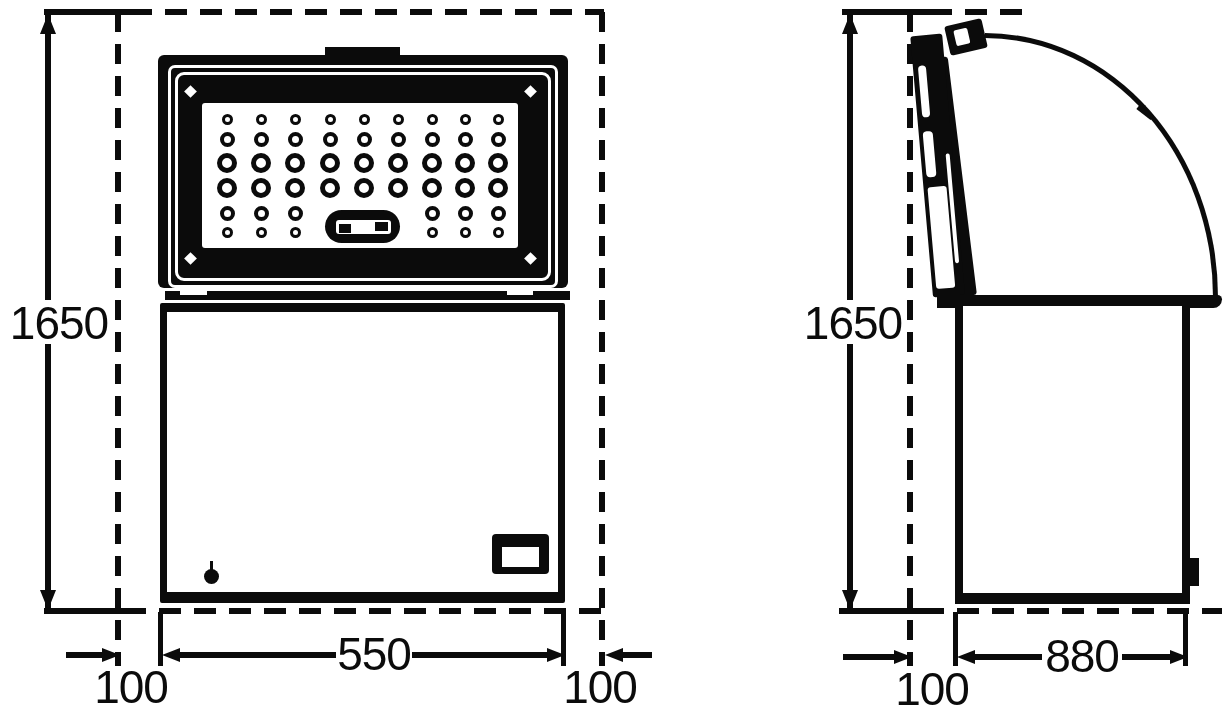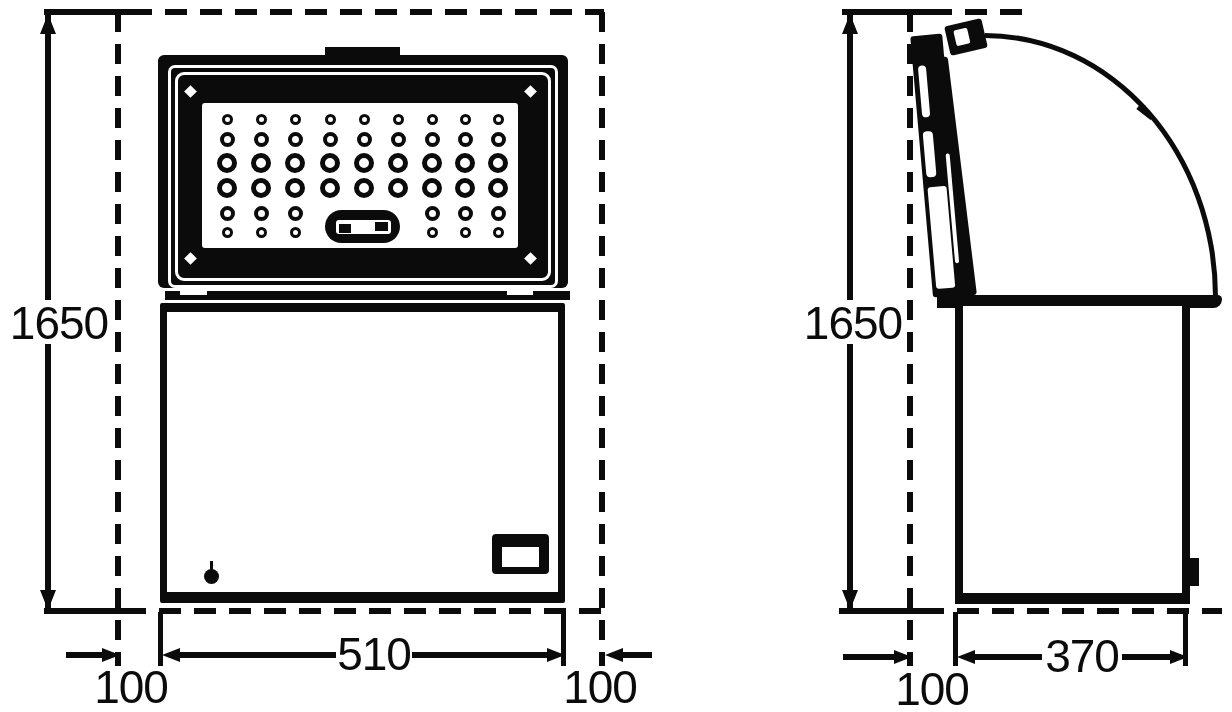--- a/index.html
+++ b/index.html
@@ -127,21 +127,21 @@
     <div class="abs paper" style="left:502px;top:547px;width:37px;height:20px;"></div>
 
     <div class="abs ink" style="left:158px;top:612px;width:5px;height:54px;"></div>
     <div class="abs ink" style="left:561px;top:612px;width:5px;height:54px;"></div>
 
     <div class="abs ink" style="left:66px;top:652px;width:38px;height:6px;"></div>
     <div class="abs arr right" style="left:102px;top:648px;"></div>
 
     <div class="abs arr left" style="left:162px;top:648px;"></div>
     <div class="abs ink" style="left:180px;top:652px;width:156px;height:6px;"></div>
-    <div class="abs dimlabel" style="left:334px;top:631px;width:80px;height:46px;">510</div>
+    <div class="abs dimlabel" style="left:334px;top:631px;width:80px;height:46px;">550</div>
     <div class="abs ink" style="left:412px;top:652px;width:135px;height:6px;"></div>
     <div class="abs arr right" style="left:547px;top:648px;"></div>
 
     <div class="abs arr left" style="left:605px;top:648px;"></div>
     <div class="abs ink" style="left:623px;top:652px;width:29px;height:6px;"></div>
 
     <div class="abs dimlabel" style="left:90px;top:664px;width:82px;height:46px;">100</div>
     <div class="abs dimlabel" style="left:559px;top:664px;width:82px;height:46px;">100</div>
   </div>
 
@@ -184,20 +184,20 @@
     <div class="abs ink" style="left:1190px;top:558px;width:9px;height:28px;"></div>
 
     <div class="abs ink" style="left:953px;top:612px;width:5px;height:54px;"></div>
     <div class="abs ink" style="left:1183px;top:612px;width:5px;height:54px;"></div>
 
     <div class="abs ink" style="left:843px;top:654px;width:51px;height:6px;"></div>
     <div class="abs arr right" style="left:894px;top:650px;"></div>
 
     <div class="abs arr left" style="left:957px;top:650px;"></div>
     <div class="abs ink" style="left:975px;top:654px;width:67px;height:6px;"></div>
-    <div class="abs dimlabel" style="left:1042px;top:633px;width:80px;height:46px;">370</div>
+    <div class="abs dimlabel" style="left:1042px;top:633px;width:80px;height:46px;">880</div>
     <div class="abs ink" style="left:1122px;top:654px;width:48px;height:6px;"></div>
     <div class="abs arr right" style="left:1170px;top:650px;"></div>
 
     <div class="abs dimlabel" style="left:891px;top:666px;width:82px;height:46px;">100</div>
   </div>
 
 </div>
 
 </body></html>

